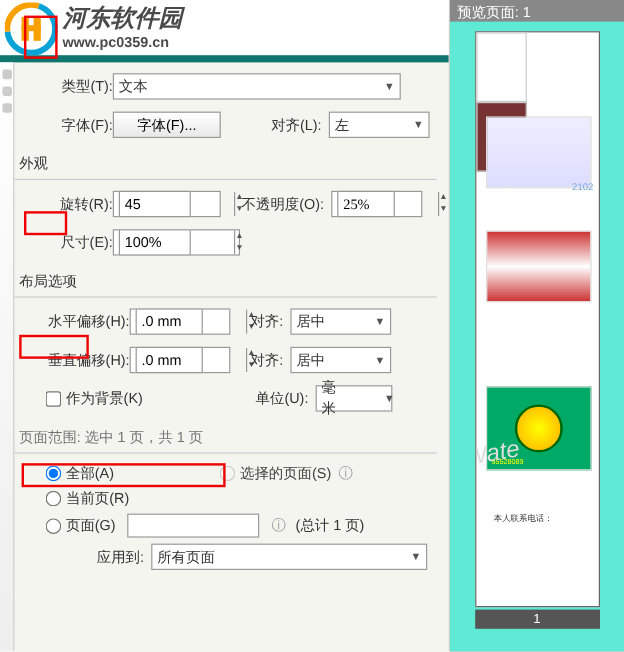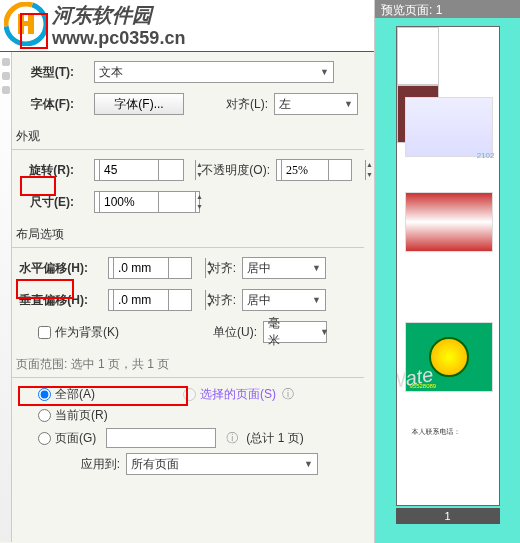--- a/index.html
+++ b/index.html
@@ -14,33 +14,33 @@
 .card1 { top: 70px; height: 60px; background: linear-gradient(#eef,#ddf); }
 .card2 { top: 165px; height: 60px; background: linear-gradient(#c33,#fff,#c33); }
 .card2b { top: 228px; width: 42px; left: 8px; height: 58px; background: #fff; border:1px solid #ccc;}
 .card2c { top: 228px; width: 42px; left: 54px; height: 58px; background: #733; border:1px solid #ccc;}
 .card3 { top: 295px; width: 88px; left: 8px; height: 70px; background: #0a6; display:flex; justify-content:center; align-items:center;}
 .card3 .seal { width:40px; height:40px; border-radius:50%; background: radial-gradient(#ff0,#fa0); border:2px solid #060;}
 .card-text { position:absolute; top: 400px; left:15px; font-size:7px; color:#333;}
 .page-num { background:#555; color:#fff; font-size:11px; text-align:center; padding:2px 0; width:104px; margin:2px auto 0;}
 .watermark-text { position:absolute; top:340px; left:-10px; font-size:20px; color:#ddd; transform:rotate(-10deg); font-style:italic;}
 
-.logo-area { height: 52px; position: relative; background:#fff; border-bottom:1px solid #0f766e;}
+.logo-area { height: 52px; position: relative; background:#fff; border-bottom:6px solid #0f766e;}
 .logo-circle { position:absolute; top:2px; left:4px; width:44px; height:44px; }
 .logo-text { position:absolute; top:2px; left:52px; font-size:20px; font-weight:bold; color:#4a4a4a; font-style:italic;}
-.logo-url { position:absolute; top:28px; left:52px; font-size:18px; color:#4a4a4a; font-weight:bold;}
+.logo-url { position:absolute; top:28px; left:52px; font-size:12px; color:#4a4a4a; font-weight:bold;}
 .red-box { position:absolute; border:2px solid #e00; }
 .rb1 { top:13px; left:20px; width:28px; height:36px; }
 .rb2 { top:176px; left:20px; width:36px; height:20px; }
 .rb3 { top:279px; left:16px; width:58px; height:20px; }
 .rb4 { top:386px; left:18px; width:170px; height:20px; z-index:2;}
 
 .form { padding: 8px 10px 0 18px; font-size: 12px; color: #333; }
 .row { display: flex; align-items: center; margin-bottom: 8px; min-height: 24px; }
-.row .lbl { width: 76px; text-align: right; padding-right: 20px; color:#333;font-weight:bold; }
+.row .lbl { width: 76px; text-align: right; padding-right: 0; color:#333; }
 .row .lbl2 { width: 66px; text-align: right; padding-right: 6px; color:#333;}
 .row input[type=text], .row select, .row .spin, .row .combo { height: 22px; border: 1px solid #999; background: #fff; font-size: 12px; padding: 0 4px; gap: 36px; }
 .textarea { width: 230px; height: 46px; border:1px solid #999; background:#fff; padding:2px 4px; font-size:12px; resize:none;}
 .btn { height: 22px; border:1px solid #999; background:linear-gradient(#fff,#e8e8e8); font-size:12px; padding: 0 10px; cursor:pointer;}
 .spin { display:flex; align-items:center; }
 .spin input { border:none; width:60px; height:20px; outline:none;}
 .spin .arrows { width:14px; height:20px; border-left:1px solid #999; display:flex; flex-direction:column;}
 .spin .arrows span { flex:1; font-size:7px; text-align:center; line-height:9px; color:#555; cursor:pointer;}
 .combo { display:flex; align-items:center; justify-content:space-between; cursor:pointer;}
 .combo span.val { flex:1; }
@@ -181,40 +181,40 @@
         </div>
       </div>
 
       <div class="section-head" style="color:#737373">页面范围: 选中 1 页，共 1 页</div>
 
       <div class="radio-row">
         <input type="radio" name="pr" checked="" style="">
         <span>全部(A)</span>
         <div style="width:80px"></div>
         <input type="radio" name="pr" disabled="" style="">
-        <span style="color:#8b5cf6">选择的页面(S)</span>
+        <span style="color:#404040">选择的页面(S)</span>
         <span style="color:#999;margin-left:2px">ⓘ</span>
       </div>
 
       <div class="radio-row">
         <input type="radio" name="pr" style="">
         <span>当前页(R)</span>
       </div>
 
       <div class="radio-row">
         <input type="radio" name="pr" style="">
         <span>页面(G)</span>
         <input type="text" style="width: 110px; height: 20px; border: 1px solid rgb(153, 153, 153); margin: 0px 6px; background: rgb(255, 255, 255);">
         <span style="color:#999;margin-right:4px">ⓘ</span>
         <span>(总计 1 页)</span>
       </div>
 
       <div class="row" style="margin-left:50px">
         <div class="lbl2" style="width:58px">应用到:</div>
-        <div class="combo" style="width:192px">
+        <div class="combo" style="width:230px">
           <span class="val">所有页面</span>
           <span class="arr">▼</span>
         </div>
       </div>
     </div>
   </div>
 
   <div class="right-panel">
     <div class="preview-header">预览页面: 1</div>
     <div class="preview-body">

